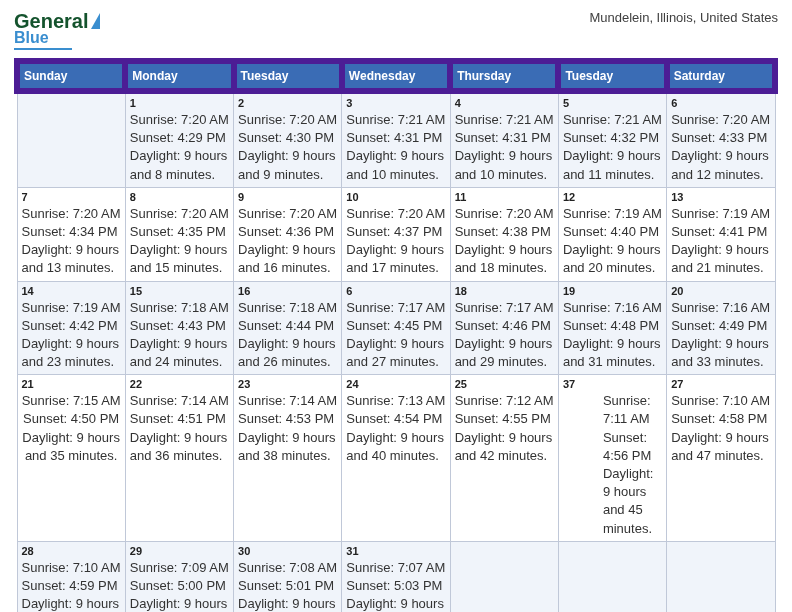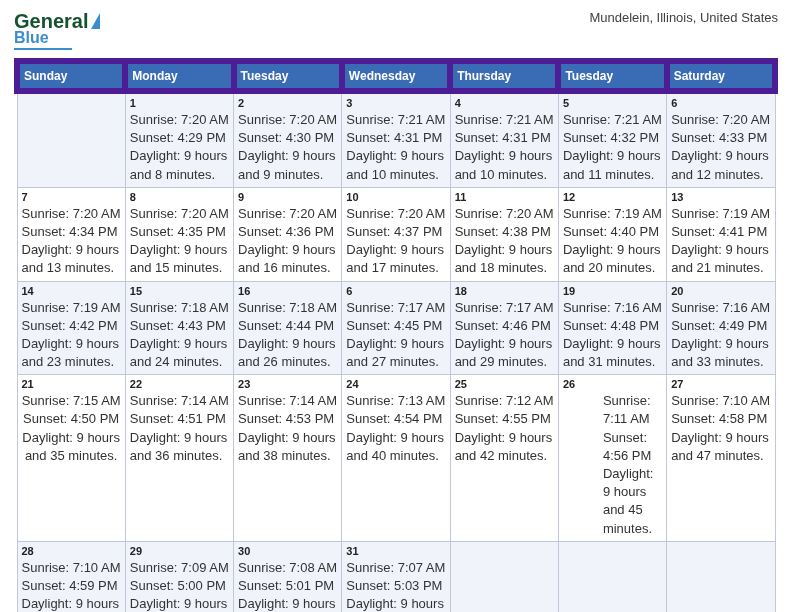--- a/index.html
+++ b/index.html
@@ -291,21 +291,21 @@
 and 40 minutes.</div>
           </td>
           <td>
             <span class="day-num">25</span>
             <div class="day-info" style="white-space: pre-line;">Sunrise: 7:12 AM
 Sunset: 4:55 PM
 Daylight: 9 hours
 and 42 minutes.</div>
           </td>
           <td>
-            <span class="day-num">26</span>
+            <span class="day-num">37</span>
             <div class="day-info" style="white-space: pre-line; margin-left: 40px;">Sunrise: 7:11 AM
 Sunset: 4:56 PM
 Daylight: 9 hours
 and 45 minutes.</div>
           </td>
           <td>
             <span class="day-num">27</span>
             <div class="day-info" style="white-space: pre-line;">Sunrise: 7:10 AM
 Sunset: 4:58 PM
 Daylight: 9 hours

